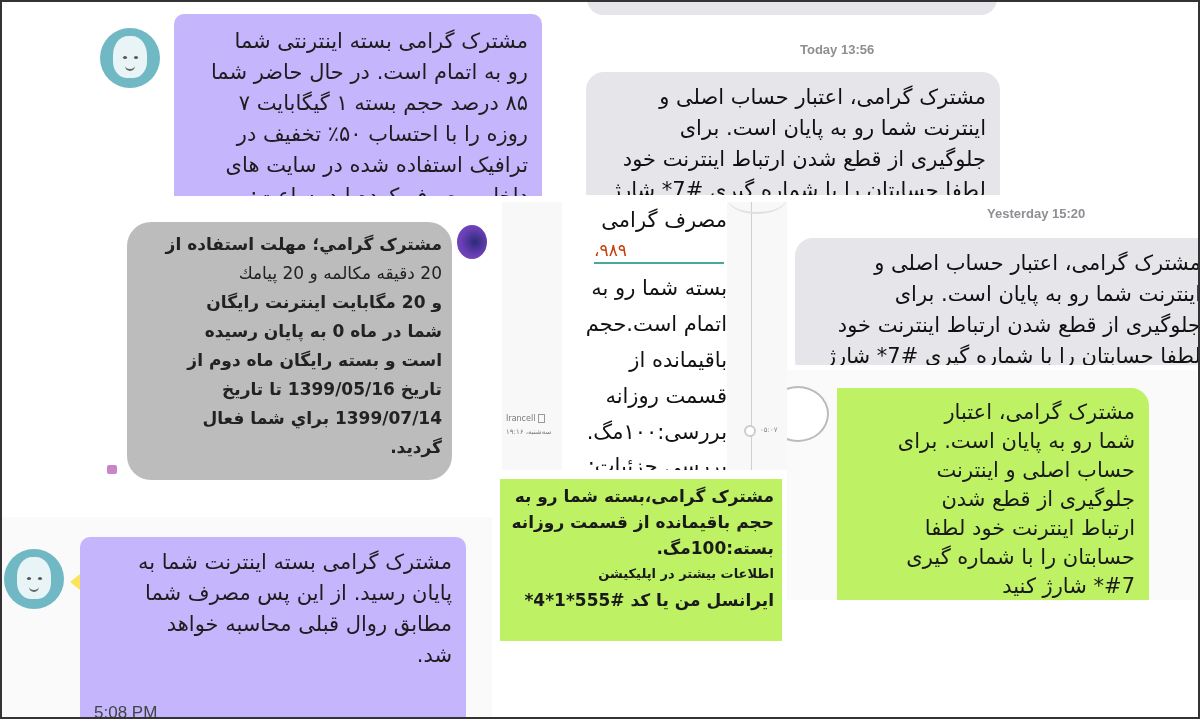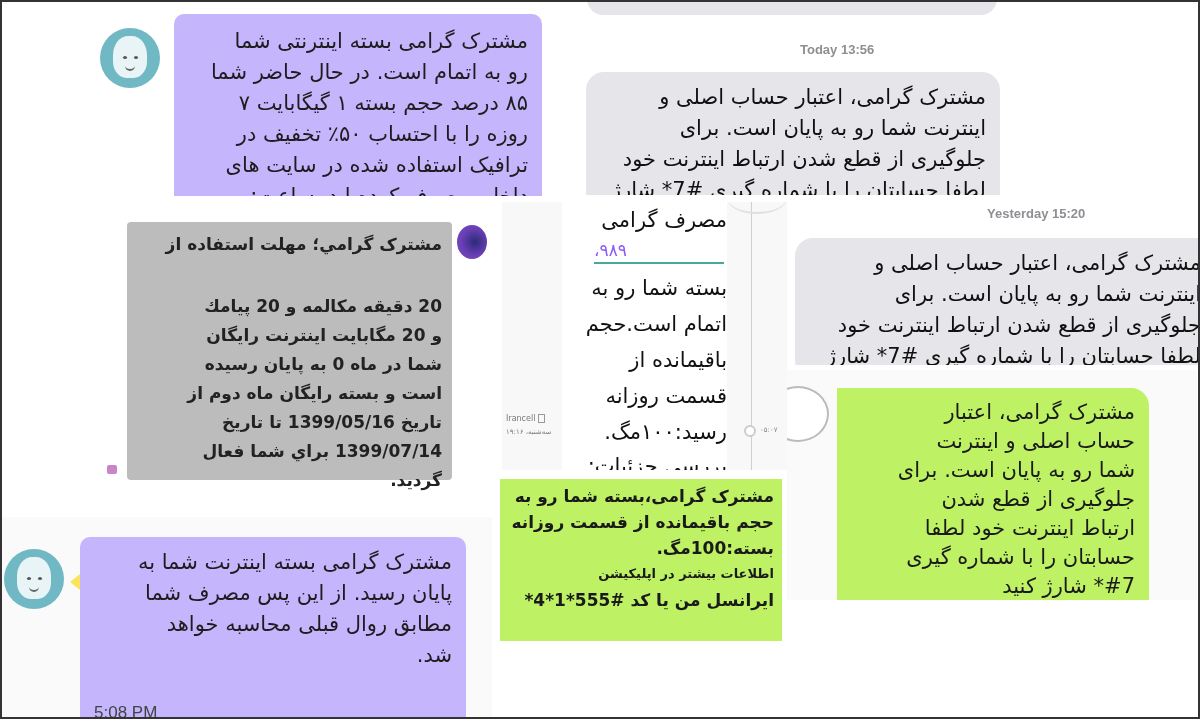--- a/index.html
+++ b/index.html
@@ -45,43 +45,43 @@
   <div class="ts" style="left:228px; top:10px;">Today 13:56</div>
   <div class="bubble ios-gray rtl" style="left:14px; top:40px; width:414px; height:140px; border-radius:18px; padding:10px 14px 0 10px;">
     <div class="msg-text">مشترک گرامی، اعتبار حساب اصلی و</div>
     <div class="msg-text">اینترنت شما رو به پایان است. برای</div>
     <div class="msg-text">جلوگیری از قطع شدن ارتباط اینترنت خود</div>
     <div class="msg-text">لطفا حسابتان را با شماره گیری #7* شارژ</div>
   </div>
 </div>
 
 <div class="panel" style="left:95px; top:205px; width:400px; height:285px;">
-  <div class="bubble dark-gray rtl" style="left:30px; top:15px; width:325px; height:258px; border-radius:4px; padding:8px 10px 0 8px;">
+  <div class="bubble dark-gray rtl" style="left:30px; top:15px; width:325px; height:258px; border-radius:24px; padding:8px 10px 0 8px;">
     <div style="font-size:17px; line-height:29px; font-weight:bold;">مشترک گرامي؛ مهلت استفاده از</div>
-    <div style="font-size:17px; line-height:29px; font-weight:bold;margin-top:33px;">20 دقيقه مكالمه و 20 پيامك</div>
+    <div style="font-size:17px; line-height:29px; font-weight:normal;">20 دقيقه مكالمه و 20 پيامك</div>
     <div style="font-size:17px; line-height:29px; font-weight:bold;">و 20 مگابايت اينترنت رايگان</div>
     <div style="font-size:17px; line-height:29px; font-weight:bold;">شما در ماه 0 به پايان رسيده</div>
     <div style="font-size:17px; line-height:29px; font-weight:bold;">است و بسته رايگان ماه دوم از</div>
     <div style="font-size:17px; line-height:29px; font-weight:bold;">تاريخ 1399/05/16 تا تاريخ</div>
     <div style="font-size:17px; line-height:29px; font-weight:bold;">1399/07/14 براي شما فعال</div>
     <div style="font-size:17px; line-height:29px; font-weight:bold;">گرديد.</div>
   </div>
   <div style="position:absolute; left:360px; top:18px; width:30px; height:34px; border-radius:50%; background:radial-gradient(circle at 60% 50%, #2b2b7a 0%, #6a3fb5 55%, #7b4ac6 100%);"></div>
   <div style="position:absolute; left:10px; top:258px; width:10px; height:9px; background:#c985c9; border-radius:2px;"></div>
 </div>
 
 <div class="panel" style="left:500px; top:200px; width:285px; height:268px; background:#f8f8f8;">
   <div style="position:absolute; left:60px; top:0; width:165px; height:268px; background:#ffffff;"></div>
   <div class="rtl" style="position:absolute; right:60px; top:4px; font-size:21px; line-height:28px; color:#111;">مصرف گرامی</div>
-  <div style="position:absolute; left:92px; top:38px; width:130px; font-size:17px; color:#8b5cf6; border-bottom:2px solid #4aa7a0; padding-bottom:2px; direction:rtl; text-align:left;">۹۸۹،</div>
+  <div style="position:absolute; left:92px; top:38px; width:130px; font-size:17px; color:#c2410c; border-bottom:2px solid #4aa7a0; padding-bottom:2px; direction:rtl; text-align:left;">۹۸۹،</div>
   <div class="rtl" style="position:absolute; right:60px; top:108px; font-size:21px; line-height:28px; color:#111;">اتمام است.حجم</div>
   <div class="rtl" style="position:absolute; right:60px; top:72px; font-size:21px; line-height:28px; color:#111;">بسته شما رو به</div>
   <div class="rtl" style="position:absolute; right:60px; top:144px; font-size:21px; line-height:28px; color:#111;">باقیمانده از</div>
   <div class="rtl" style="position:absolute; right:60px; top:180px; font-size:21px; line-height:28px; color:#111;">قسمت روزانه</div>
-  <div class="rtl" style="position:absolute; right:60px; top:216px; font-size:21px; line-height:28px; color:#111;">رسید:۱۰۰مگ.</div>
+  <div class="rtl" style="position:absolute; right:60px; top:216px; font-size:21px; line-height:28px; color:#111;">بررسی:۱۰۰مگ.</div>
   <div class="rtl" style="position:absolute; right:60px; top:250px; font-size:21px; line-height:28px; color:#111;">بررسی جزئیات:</div>
   <div style="position:absolute; left:4px; top:212px; font-size:8px; color:#777;">
     <span>Irancell</span>
     <span style="display:inline-block; width:7px; height:9px; border:1px solid #999; vertical-align:middle;"></span>
   </div>
   <div class="rtl" style="position:absolute; left:4px; top:226px; font-size:7px; color:#777;">سه‌شنبه، ۱۹:۱۶</div>
   <div style="position:absolute; left:249px; top:0; width:1px; height:268px; background:#cfcfcf;"></div>
   <div style="position:absolute; left:242px; top:223px; width:12px; height:12px; border-radius:50%; border:2px solid #ccc; background:#fff;"></div>
   <div style="position:absolute; left:258px; top:224px; font-size:7px; color:#888;">۰۵:۰۷</div>
   <div style="position:absolute; left:225px; top:-20px; width:60px; height:32px; border-radius:50%; border-bottom:2px solid #e0e0e0;"></div>
@@ -94,22 +94,22 @@
     <div class="msg-text">اینترنت شما رو به پایان است. برای</div>
     <div class="msg-text">جلوگیری از قطع شدن ارتباط اینترنت خود</div>
     <div class="msg-text">لطفا حسابتان را با شماره گیری #7* شارژ</div>
   </div>
 </div>
 
 <div class="panel" style="left:785px; top:368px; width:410px; height:230px; background:#fafafa;">
   <div style="position:absolute; left:-20px; top:16px; width:62px; height:56px; border:2px solid #bbb; border-radius:50%; background:#fff;"></div>
   <div class="bubble light-gray rtl" style="left:50px; top:18px; width:312px; height:230px; border-radius:0 18px 0 0; padding:10px 14px 0 6px;">
     <div class="msg-text" style="line-height:29px;">مشترک گرامی، اعتبار</div>
+    <div class="msg-text" style="line-height:29px;">شما رو به پایان است. برای</div>
     <div class="msg-text" style="line-height:29px;">حساب اصلی و اینترنت</div>
-    <div class="msg-text" style="line-height:29px;">شما رو به پایان است. برای</div>
     <div class="msg-text" style="line-height:29px;">جلوگیری از قطع شدن</div>
     <div class="msg-text" style="line-height:29px;">ارتباط اینترنت خود لطفا</div>
     <div class="msg-text" style="line-height:29px;">حسابتان را با شماره گیری</div>
     <div class="msg-text" style="line-height:29px;">#7* شارژ کنید</div>
   </div>
 </div>
 
 <div class="panel light-gray" style="left:498px; top:477px; width:282px; height:162px;">
   <div class="rtl" style="padding:4px 8px 0 6px;">
     <div style="font-size:17px; line-height:26px; font-weight:bold;">مشترک گرامی،بسته شما رو به</div>

